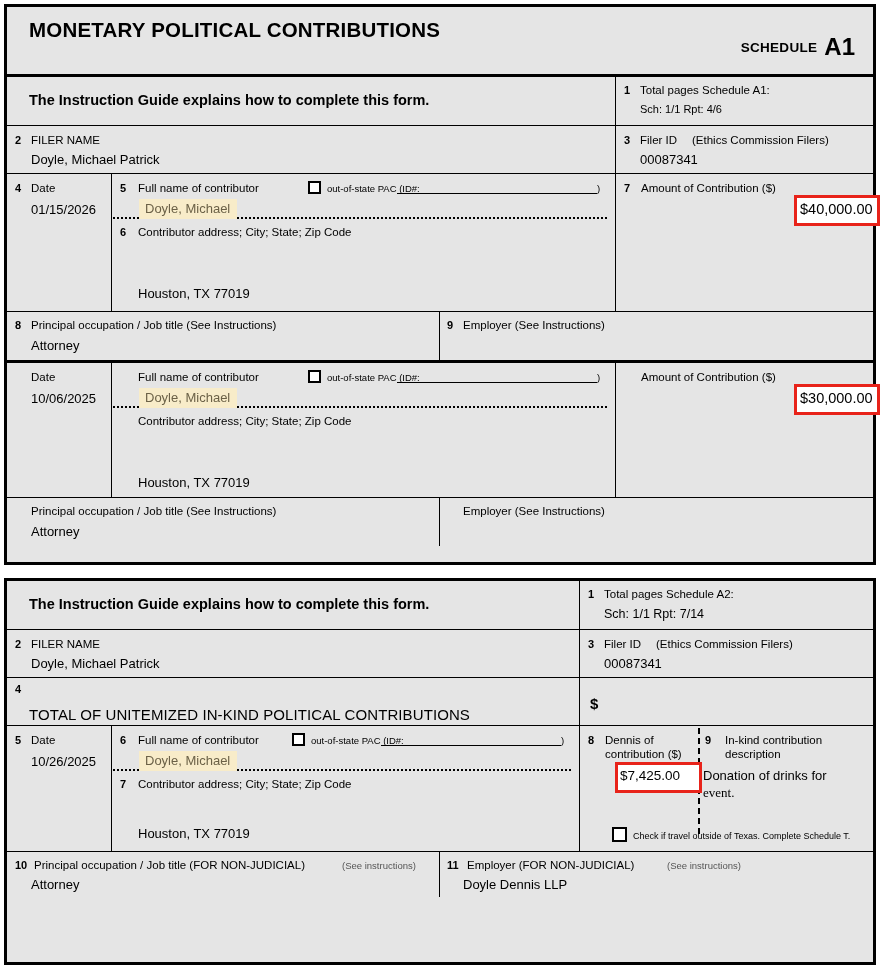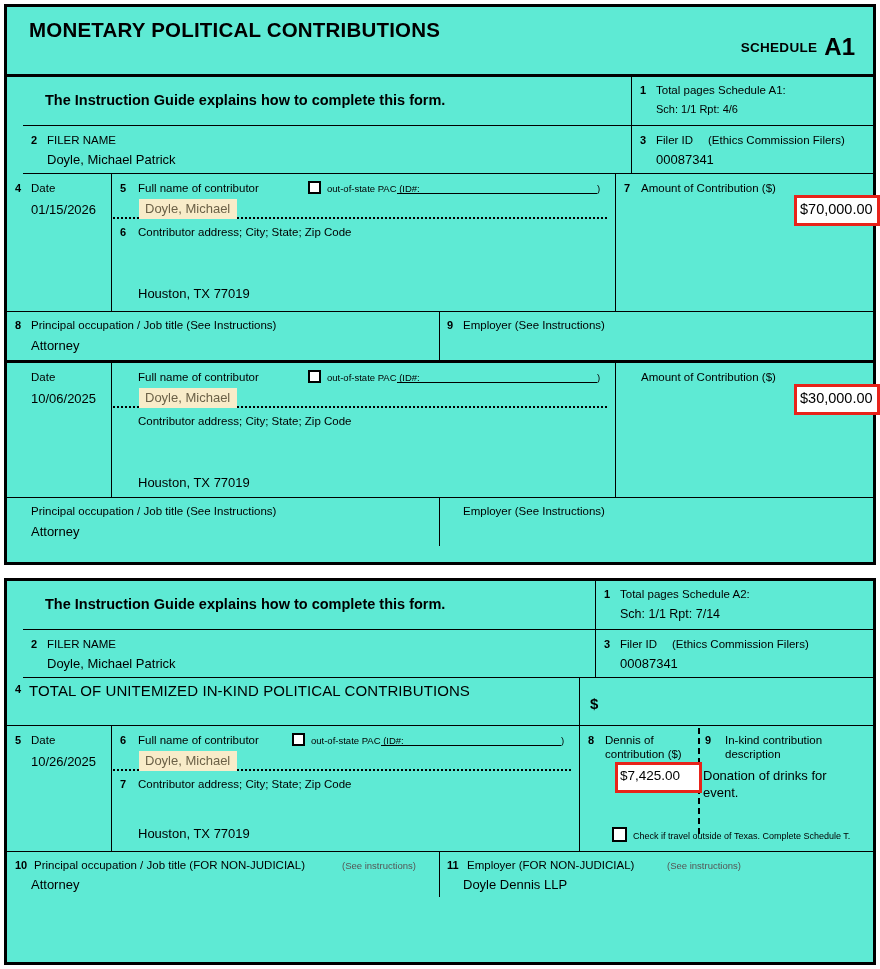--- a/index.html
+++ b/index.html
@@ -23,21 +23,21 @@
     height: 969px;
   }
 
   
   .schedule {
     position: absolute;
     left: 4px;
     width: 872px;
     border: 3px solid #000;
     box-sizing: border-box;
-    background: #5eead4;
+    background: #e5e5e5;
   }
 
   .sched-a1 { top: 4px;  height: 561px; }
   .sched-a2 { top: 578px; height: 387px; }
 
   
   .title-band {
     position: relative;
     height: 70px;
     border-bottom: 3px solid #000;
@@ -70,21 +70,20 @@
     font-size: 24px;
     font-weight: bold;
     margin-left: 7px;
     vertical-align: -3px;
   }
 
   
   .row {
     position: relative;
     box-sizing: border-box;
-    margin-left: 16px;
   }
   .instr-row {
     height: 49px;
     border-bottom: 1.5px solid #000;
   }
   .instr-text {
     position: absolute;
     left: 22px;
     top: 15px;
     font-size: 14.5px;
@@ -188,21 +187,21 @@
 
   .total-row {
     position: relative;
     height: 48px;
     box-sizing: border-box;
     border-bottom: 1.5px solid #000;
   }
   .total-txt {
     position: absolute;
     left: 22px;
-    top: 4px;
+    top: 28px;
     font-size: 15px;
     letter-spacing: 0.1px;
   }
   .dollar {
     position: absolute;
     font-size: 15px;
     font-weight: bold;
   }
 </style>
 </head>
@@ -257,21 +256,21 @@
       <span class="tiny" style="left:590px; top:9px;">)</span>
       <span style="position:absolute; left:132px; top:25px;"><span class="hl">Doyle, Michael</span></span>
 
       <span class="fld-num" style="left:113px; top:52px;">6</span>
       <span class="fld-lbl" style="left:131px; top:52px;">Contributor address;  City; State; Zip Code</span>
       <span class="fld-val" style="left:131px; top:112px;">Houston, TX 77019</span>
 
       <span class="fld-num" style="left:617px; top:8px;">7</span>
       <span class="fld-lbl" style="left:634px; top:8px;">Amount of Contribution ($)</span>
       <div class="amt-box" style="left:787px; top:21px; width:86px; height:31px;"></div>
-      <span class="amt-val" style="left:793px; top:27px;">$70,000.00</span>
+      <span class="amt-val" style="left:793px; top:27px;">$40,000.00</span>
     </div>
 
     <div class="occ-row" style="height:48px; border-top:0;">
       <span class="fld-num" style="left:8px; top:7px;">8</span>
       <span class="fld-lbl" style="left:24px; top:7px;">Principal occupation / Job title (See Instructions)</span>
       <span class="fld-val" style="left:24px; top:26px;">Attorney</span>
       <div class="v-div" style="left:432px;"></div>
       <span class="fld-num" style="left:440px; top:7px;">9</span>
       <span class="fld-lbl" style="left:456px; top:7px;">Employer (See Instructions)</span>
       <span class="fld-val" style="left:456px; top:26px;"></span>
@@ -368,21 +367,21 @@
       <span class="fld-num" style="left:581px; top:8px;">8</span>
       <span class="fld-lbl" style="left:598px; top:8px;">Dennis of</span>
       <span class="fld-lbl" style="left:598px; top:22px;">contribution ($)</span>
       <div class="amt-box" style="left:608px; top:36px; width:87px; height:31px;"></div>
       <span class="amt-val" style="left:613px; top:42px; font-size:13.5px;">$7,425.00</span>
 
       <span class="fld-num" style="left:698px; top:8px;">9</span>
       <span class="fld-lbl" style="left:718px; top:8px;">In-kind contribution</span>
       <span class="fld-lbl" style="left:718px; top:22px;">description</span>
       <span class="fld-val" style="left:696px; top:42px; font-size:13px;">Donation of drinks for</span>
-      <span class="fld-val" style="left:696px; top:59px; font-size:13px;">event.</span>
+      <span class="fld-val" style="left:696px; top:59px; font-size:13px;font-family:Liberation Serif, serif;">event.</span>
 
       <div class="checkbox" style="left:605px; top:101px; width:15px; height:15px;"></div>
       <span class="tiny" style="left:626px; top:105px; font-size:9px;">Check if travel outside of Texas.  Complete Schedule T.</span>
     </div>
 
     <div class="occ-row" style="height:45px; border-top:0;">
       <span class="fld-num" style="left:8px; top:7px;">10</span>
       <span class="fld-lbl" style="left:27px; top:7px;">Principal occupation / Job title (FOR NON-JUDICIAL)</span>
       <span class="tiny" style="left:335px; top:8px; color:#555;">(See instructions)</span>
       <span class="fld-val" style="left:24px; top:25px;">Attorney</span>

